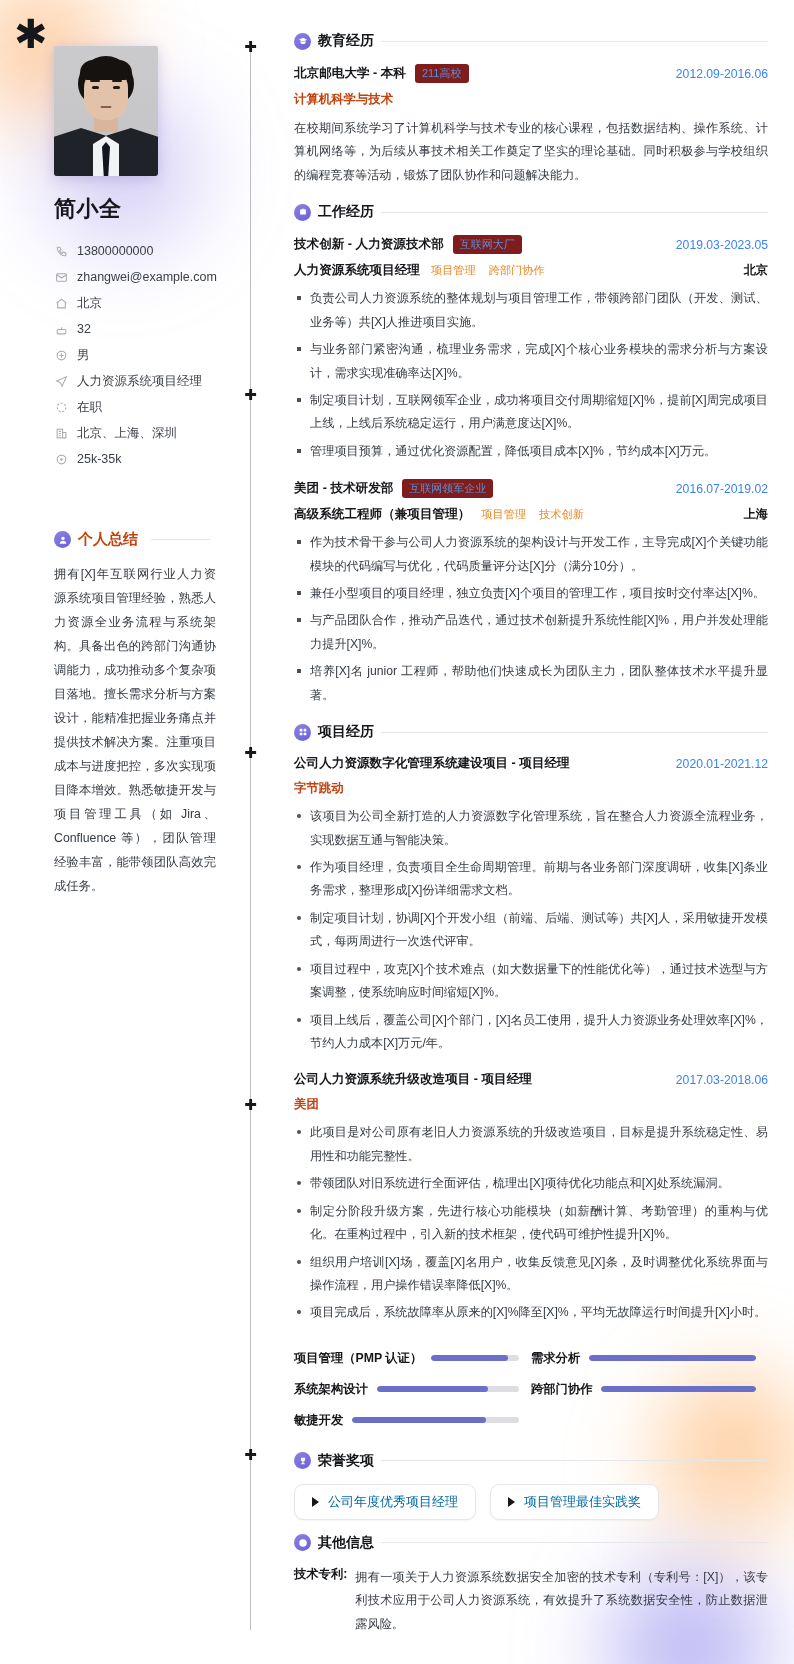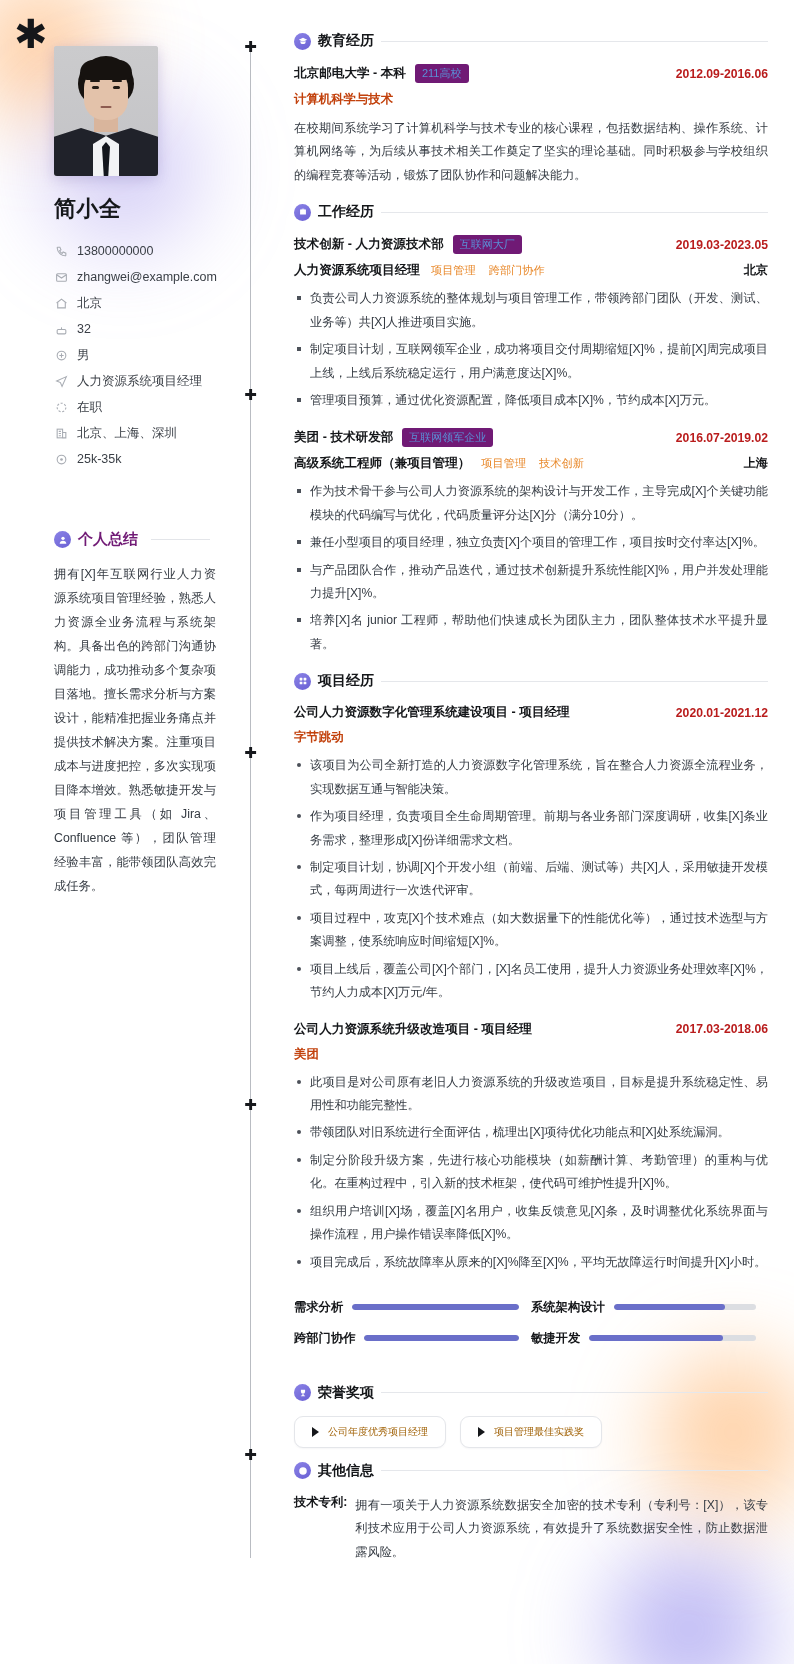--- a/index.html
+++ b/index.html
@@ -69,46 +69,46 @@
 
   .name { margin: 18px 0 0 26px; font-size: 22px; font-weight: 700; letter-spacing: .5px; color: #15171a; }
 
   .contact { margin: 14px 0 0 26px; }
   .c-row { display: flex; align-items: center; gap: 9px; height: 26px; font-size: 12.5px; color: #3a3f46; }
   .c-ico { width: 14px; height: 14px; flex: 0 0 14px; color: #a8acb3; display: flex; align-items: center; justify-content: center; }
   .c-ico svg { width: 13px; height: 13px; display: block; }
 
   .side-sec { margin: 58px 0 0 26px; }
   .side-sec-head { display: flex; align-items: center; gap: 7px; }
-  .side-sec-title { font-size: 15px; font-weight: 700; color: #701a75; }
+  .side-sec-title { font-size: 15px; font-weight: 700; color: #c2410c; }
   .side-rule { flex: 1 1 auto; height: 1px; background: #e3e5e9; margin-left: 6px; }
   .summary { margin-top: 14px; font-size: 12.3px; line-height: 1.95; color: #343a42; text-align: justify; width: 162px; }
 
   .sec-badge { width: 17px; height: 17px; border-radius: 50%; flex: 0 0 17px;
                background: linear-gradient(145deg,#8b83e6,#6a60d4); color: #fff;
                display: flex; align-items: center; justify-content: center; }
   .sec-badge svg { width: 10px; height: 10px; display: block; }
 
   
   .sec { margin-bottom: 6px; }
   .sec-head { display: flex; align-items: center; gap: 7px; margin-bottom: 14px; }
   .sec-title { font-size: 14px; font-weight: 700; color: #15171a; white-space: nowrap; }
   .sec-rule { flex: 1 1 auto; height: 1px; background: #e5e7eb; }
 
   .entry { margin-bottom: 16px; }
   .row1 { display: flex; align-items: center; gap: 9px; }
   .row2 { display: flex; align-items: center; gap: 9px; margin-top: 8px; }
   .org { font-size: 12.6px; font-weight: 700; color: #15171a; white-space: nowrap; }
   .role { font-size: 12.6px; font-weight: 700; color: #15171a; white-space: nowrap; }
   .grow { flex: 1 1 auto; }
-  .date { font-size: 12.2px; font-weight: 700; color: #b91c1c; white-space: nowrap; }
+  .date { font-size: 12.2px; font-weight: 400; color: #3b82f6; white-space: nowrap; }
   .place { font-size: 12.2px; font-weight: 700; color: #15171a; white-space: nowrap; }
   .sub { font-size: 12.4px; font-weight: 700; color: #c2410c; margin-top: 8px; }
 
-  .tag-blue { font-size: 11px; color: #5a8fd6; background: #701a75; padding: 2px 7px; border-radius: 3px; white-space: nowrap; }
+  .tag-blue { font-size: 11px; color: #5a8fd6; background: #7f1d1d; padding: 2px 7px; border-radius: 3px; white-space: nowrap; }
   .tag-orange { font-size: 11.2px; color: #e8882a; background: transparent; padding: 0 2px; white-space: nowrap; font-weight: 400; }
 
   .desc { margin-top: 9px; font-size: 12.2px; line-height: 1.92; color: #353b43; text-align: justify; }
 
   ul.bullets { margin-top: 8px; list-style: none; }
   ul.bullets li { position: relative; padding-left: 16px; margin-bottom: 4px;
                   font-size: 12.2px; line-height: 1.92; color: #353b43; text-align: justify; }
   ul.bullets li::before { content: ""; position: absolute; left: 3px; top: 9px;
                   width: 4px; height: 4px; border-radius: 50%; background: #4c5159; }
   ul.bullets.sq li::before { border-radius: 0; width: 4px; height: 4px; background: #4c5159; }
@@ -119,21 +119,21 @@
   .skill-name { font-size: 12.3px; font-weight: 700; color: #15171a; white-space: nowrap; }
   .bar { flex: 1 1 auto; height: 6px; border-radius: 3px; background: #dcdee2; min-width: 40px; margin-right: 12px; position: relative; overflow: hidden; }
   .bar > i { display: block; height: 100%; background: #6a6fc9; border-radius: 3px; }
 
   
   .honors { display: flex; gap: 14px; margin: 4px 0 8px; }
   .honor { display: flex; align-items: center; gap: 9px;
            border: 1px solid #e4e6ea; border-radius: 9px; padding: 8px 17px;
            background: #fff; box-shadow: 0 1px 2px rgba(20,20,40,.04); }
   .honor-tri { width: 0; height: 0; border-left: 7px solid #15171a; border-top: 5px solid transparent; border-bottom: 5px solid transparent; }
-  .honor-label { font-size: 10px; color: #a16207; white-space: nowrap; }
+  .honor-label { font-size: 13px; color: #0369a1; white-space: nowrap; }
 
   
   .other-row { display: flex; gap: 8px; margin-top: 2px; }
   .other-key { font-size: 12.3px; font-weight: 700; color: #15171a; white-space: nowrap; flex: 0 0 auto; }
   .other-val { font-size: 12.2px; line-height: 1.92; color: #353b43; text-align: justify; }
 </style>
 </head>
 <body>
 
 <div class="page">
@@ -331,20 +331,21 @@
           </div>
           <div class="row2">
             <span class="role">人力资源系统项目经理</span>
             <span class="tag-orange">项目管理</span>
             <span class="tag-orange">跨部门协作</span>
             <span class="grow"></span>
             <span class="place">北京</span>
           </div>
           <ul class="bullets sq">
             <li>负责公司人力资源系统的整体规划与项目管理工作，带领跨部门团队（开发、测试、业务等）共[X]人推进项目实施。</li>
+            <li>与业务部门紧密沟通，梳理业务需求，完成[X]个核心业务模块的需求分析与方案设计，需求实现准确率达[X]%。</li>
             <li>制定项目计划，互联网领军企业，成功将项目交付周期缩短[X]%，提前[X]周完成项目上线，上线后系统稳定运行，用户满意度达[X]%。</li>
             <li>管理项目预算，通过优化资源配置，降低项目成本[X]%，节约成本[X]万元。</li>
           </ul>
         </div>
 
         <div class="entry">
           <div class="row1">
             <span class="org">美团 - 技术研发部</span>
             <span class="tag-blue">互联网领军企业</span>
             <span class="grow"></span>
@@ -410,20 +411,26 @@
             <li>组织用户培训[X]场，覆盖[X]名用户，收集反馈意见[X]条，及时调整优化系统界面与操作流程，用户操作错误率降低[X]%。</li>
             <li>项目完成后，系统故障率从原来的[X]%降至[X]%，平均无故障运行时间提升[X]小时。</li>
           </ul>
         </div>
       </section>
 
       <section class="sec" style="margin-top:18px;">
 
         <div class="skill-grid">
           <div class="skill">
+            <span class="skill-name">项目管理（PMP 认证）</span>
+            <span class="bar">
+                <i style="width: 88%;"></i>
+              </span>
+          </div>
+          <div class="skill">
             <span class="skill-name">需求分析</span>
             <span class="bar">
                 <i style="width: 100%;"></i>
               </span>
           </div>
           <div class="skill">
             <span class="skill-name">系统架构设计</span>
             <span class="bar">
                 <i style="width: 78%;"></i>
               </span>

